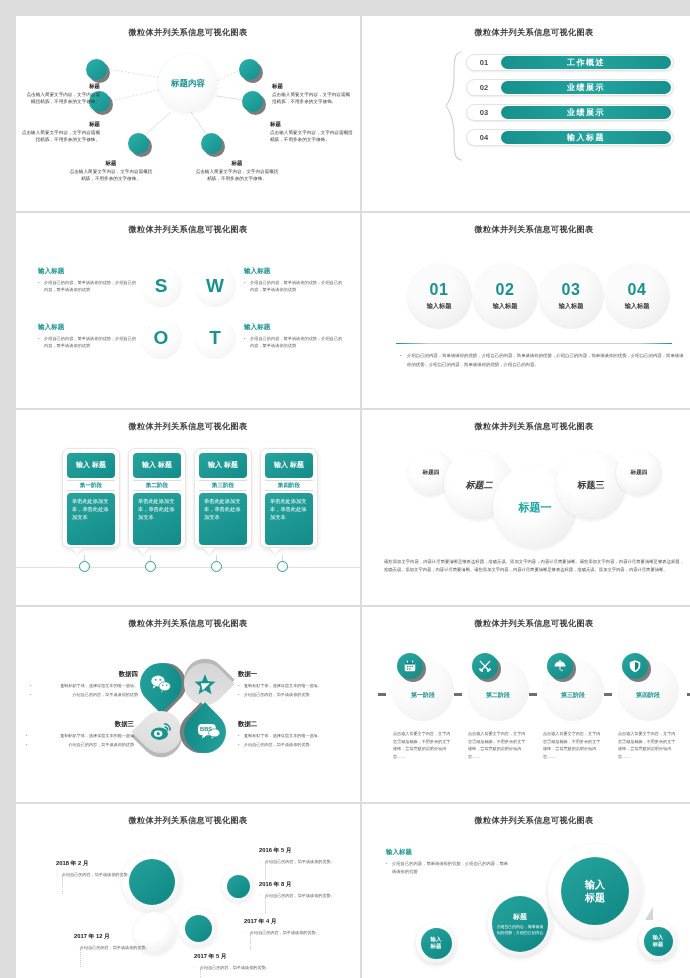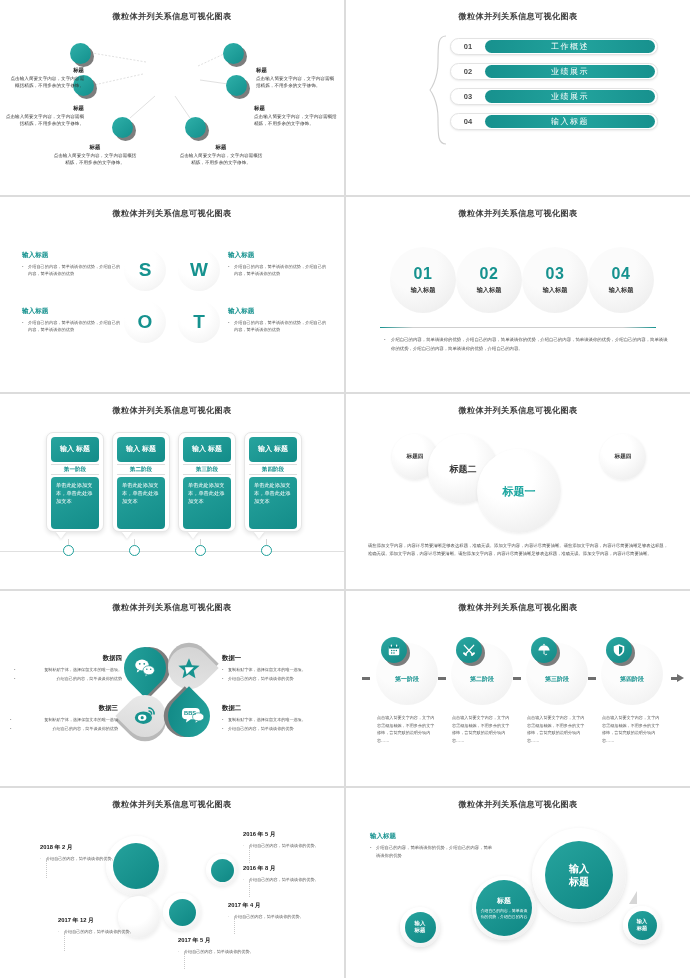--- a/index.html
+++ b/index.html
@@ -9,21 +9,21 @@
     font-family: "Liberation Sans", "DejaVu Sans", sans-serif;
     overflow: hidden;
   }
   .deck {
     width: 690px; height: 978px;
     display: grid;
     grid-template-columns: 344px 344px;
     grid-template-rows: repeat(5, 195px);
     gap: 2px 2px;
     background: #dcdcdc;
-    padding: 0;
+    padding: 16px;
   }
   .slide {
     background: #fff;
     position: relative;
     overflow: hidden;
   }
   .s-title {
     position: absolute; top: 11px; left: 0; right: 0;
     text-align: center;
     font-size: 8.2px;
@@ -70,21 +70,21 @@
   .s2 .row {
     position:absolute; left:104px; width:208px; height:17px;
     background:#fff; border:.7px solid #e3e3e3; border-radius:9px;
     box-shadow: 0 1px 2px rgba(0,0,0,.08);
     display:flex; align-items:center;
   }
   .s2 .num { width:34px; text-align:center; font-size:7.5px; font-weight:bold; color:#4a4a4a; }
   .s2 .pill {
     flex:1; height:13px; margin-right:2px; border-radius:7px;
     background: linear-gradient(90deg,#17918e,#22a39d 55%,#17918e);
-    color:#fff; font-size:8px; font-weight:normal;
+    color:#fff; font-size:8px; font-weight:bold;
     display:flex; align-items:center; justify-content:center;
     letter-spacing:1.5px;
   }
 
   
   .s3 .swcirc {
     width:42px; height:42px;
     background: radial-gradient(circle at 38% 30%, #ffffff 40%, #f7f7f7 70%, #eaeaea 100%);
     display:flex; align-items:center; justify-content:center;
     font-size:19px; font-weight:bold; color:#16928f;
@@ -237,20 +237,23 @@
       <g stroke="#c6c6c6" stroke-width=".55" fill="none">
         <line x1="146" y1="62" x2="92" y2="53" stroke-dasharray="2 1.6"></line>
         <line x1="143" y1="74" x2="94" y2="85" stroke-dasharray="2 1.6"></line>
         <line x1="155" y1="96" x2="130" y2="118"></line>
         <line x1="175" y1="96" x2="190" y2="118"></line>
         <line x1="200" y1="80" x2="228" y2="84"></line>
         <line x1="198" y1="66" x2="226" y2="53" stroke-dasharray="2 1.6"></line>
       </g>
     </svg>
 
+    <div class="circ hub">
+      <span><b>标题</b><b>内容</b></span>
+    </div>
 
     <div class="circ node" style="left:70px; top:43px;">
         <i class="sh"></i>
         <i class="bl"></i>
       </div>
     <div class="circ node" style="left:73px; top:75px;">
         <i class="sh"></i>
         <i class="bl"></i>
       </div>
     <div class="circ node" style="left:112px; top:117px;">
@@ -418,25 +421,28 @@
     <div class="dot" style="left:195px;"></div>
     <div class="dot" style="left:261px;"></div>
   </div>
 
   <div class="slide s6">
     <div class="s-title">微粒体并列关系信息可视化图表</div>
 
     <div class="circ ghost c" style="left:46px; top:40px; width:46px; height:46px;">
       <span style="font-size:5.6px;">标题四</span>
     </div>
-    <div class="circ ghost c" style="left:82px; top:40px; width:70px; height:70px;">
+    <div class="circ ghost c" style="left:82px; top:40px; width:70px; height:70px;font-style:italic;">
       <span style="font-size:9px;">标题二</span>
     </div>
     <div class="circ ghost c" style="left:131px; top:55px; width:84px; height:84px;">
       <span style="font-size:11px; color:#1fa7a1;">标题一</span>
+    </div>
+    <div class="circ ghost c" style="left:194px; top:40px; width:70px; height:70px;">
+      <span style="font-size:9px;">标题三</span>
     </div>
     <div class="circ ghost c" style="left:254px; top:40px; width:46px; height:46px;">
       <span style="font-size:5.6px;">标题四</span>
     </div>
 
     <div class="para">请您添加文字内容，内容详尽简要清晰足够表达标题，准确无误。添加文字内容，内容详尽简要清晰。请您添加文字内容，内容详尽简要清晰足够表达标题，准确无误。添加文字内容，内容详尽简要清晰。请您添加文字内容，内容详尽简要清晰足够表达标题，准确无误。添加文字内容，内容详尽简要清晰。</div>
   </div>
 
   <div class="slide s7">
     <div class="s-title">微粒体并列关系信息可视化图表</div>

